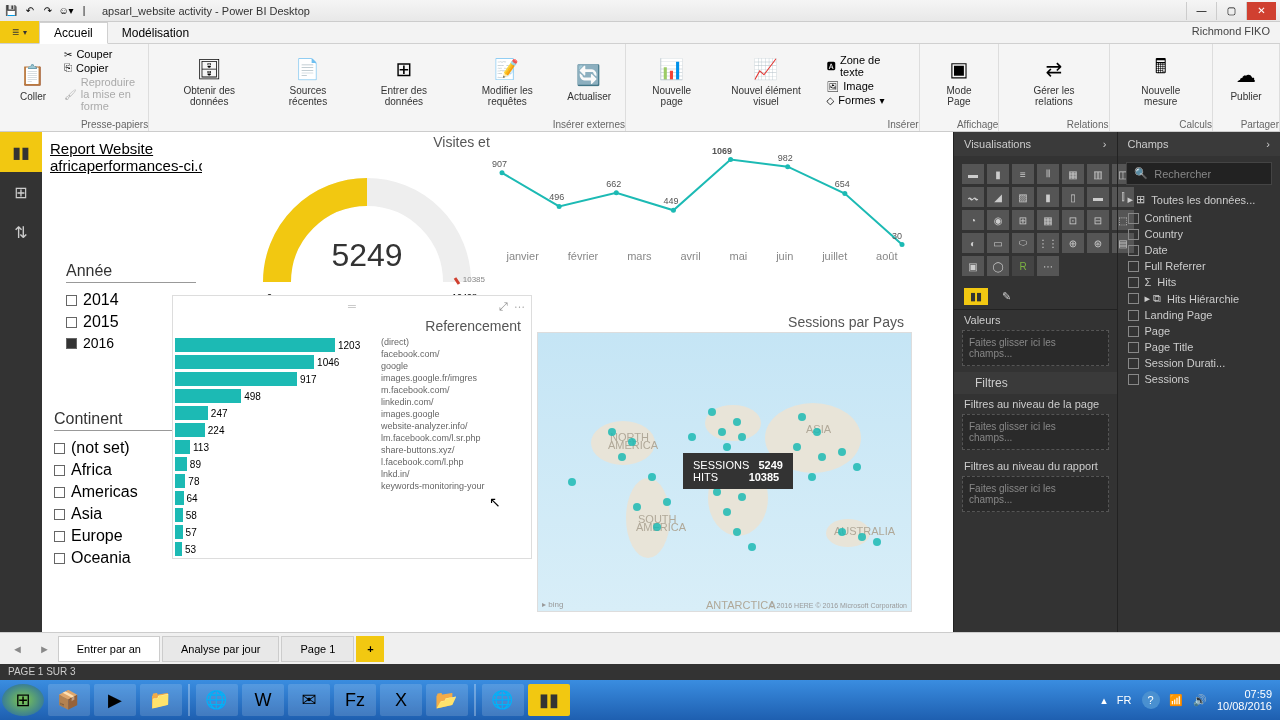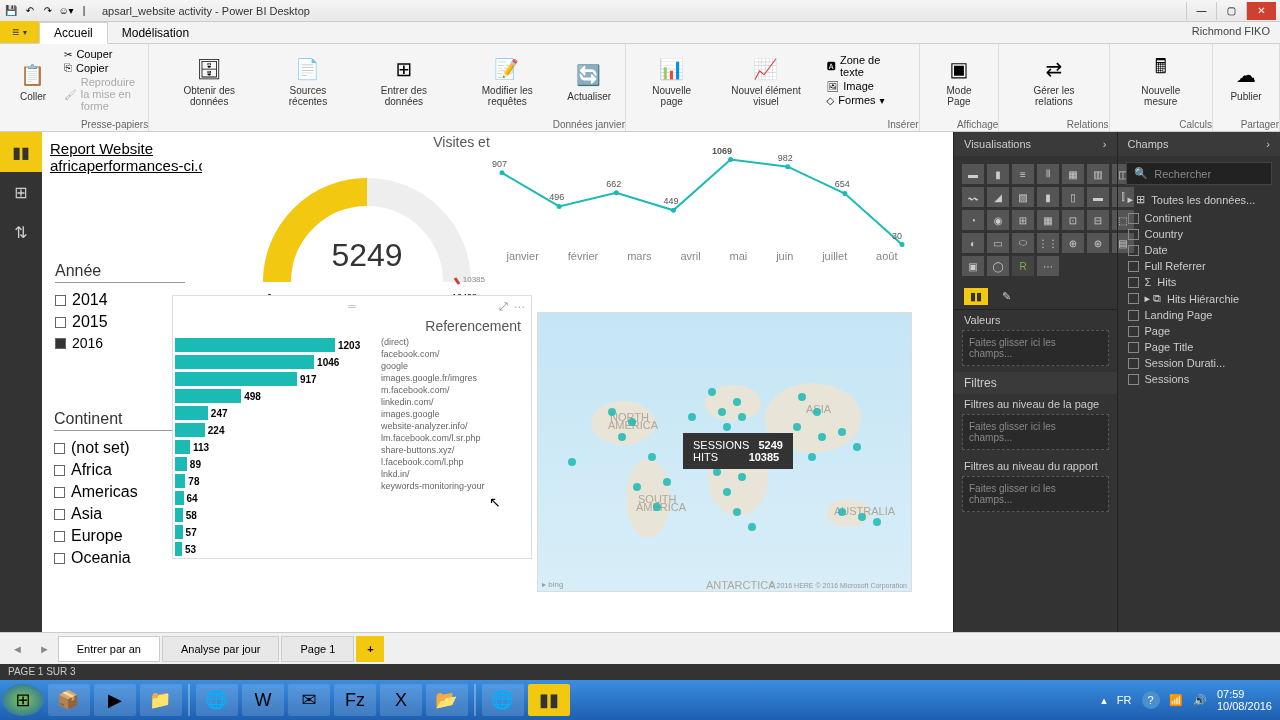--- a/index.html
+++ b/index.html
@@ -29,47 +29,47 @@
 .left-rail div{height:40px;display:flex;align-items:center;justify-content:center;color:#ccc;font-size:16px;cursor:pointer}
 .left-rail div.active{background:#f2c811;color:#333}
 .canvas{flex:1;background:#fff;position:relative;padding:8px;overflow:hidden}
 .right-panels{width:327px;background:#333;color:#ccc;display:flex}
 .viz-pane,.fields-pane{flex:1;border-left:1px solid #222;padding:0;display:flex;flex-direction:column;min-width:0}
 .pane-hdr{background:#3a3a3a;padding:6px 10px;font-size:13px;display:flex;justify-content:space-between;align-items:center}
 .viz-grid{display:grid;grid-template-columns:repeat(7,22px);gap:3px;padding:8px}
 .viz-grid div{width:22px;height:20px;background:#555;display:flex;align-items:center;justify-content:center;font-size:10px;cursor:pointer}
 .pane-sect{padding:4px 10px;font-size:11px;color:#ccc}
 .pane-drop{margin:0 8px 6px;padding:6px;background:#2a2a2a;font-size:10px;color:#888;border:1px dashed #555}
-.sect-hdr{background:#3a3a3a;padding:4px 10px;font-size:12px}
+.sect-hdr{background:#3a3a3a;padding:4px 21px;font-size:12px}
 .search-box{margin:6px 8px;padding:4px 8px;background:#222;color:#888;border:1px solid #444;display:flex;align-items:center;gap:6px}
 .field-list{padding:2px 0;overflow:hidden}
 .field-row{display:flex;align-items:center;padding:2px 10px;gap:6px;font-size:11px;cursor:pointer}
 .field-row .cb{width:11px;height:11px;border:1px solid #888;flex-shrink:0}
 .page-tabs{height:32px;background:#f0f0f0;border-top:1px solid #ccc;display:flex;align-items:center;padding:0 4px}
 .pg-arrow{padding:4px 8px;cursor:pointer;color:#888}
 .pg-tab{padding:6px 18px;background:#e8e8e8;border:1px solid #ccc;margin-right:2px;cursor:pointer;font-size:11px}
 .pg-tab.active{background:#fff}
 .pg-add{width:28px;height:26px;background:#f2c811;display:flex;align-items:center;justify-content:center;font-weight:bold;cursor:pointer}
 .statusbar{height:18px;background:#333;color:#ccc;font-size:10px;padding:2px 8px}
 .taskbar{height:40px;background:linear-gradient(#3a8de0,#1e5fb0);display:flex;align-items:center;position:absolute;bottom:0;left:0;right:0}
 .tb-item{width:42px;height:32px;margin:0 2px;background:rgba(255,255,255,0.15);border-radius:2px;display:flex;align-items:center;justify-content:center;font-size:18px;cursor:pointer}
 .tb-right{margin-left:auto;display:flex;align-items:center;color:#fff;gap:10px;padding-right:8px}
-.tb-clock{text-align:left;font-size:10px;line-height:1.1}
+.tb-clock{text-align:right;font-size:10px;line-height:1.1}
 
 .visual{position:absolute;background:#fff}
 .vtitle{font-size:14px;color:#555;text-align:right;padding:2px 8px}
 .slicer{font-size:14px}
 .slicer .hdr{font-size:16px;color:#333;border-bottom:1px solid #999;padding-bottom:2px;margin-bottom:6px}
 .slc-item{display:flex;align-items:center;gap:6px;padding:2px 0}
 .slc-item .bx{width:11px;height:11px;border:1px solid #666}
 .slc-item .bx.on{background:#333}
 .gauge{position:relative;width:240px;height:150px}
 .bar-row{display:flex;align-items:center;margin:1px 0;height:16px}
 .bar-row .bar{background:#1cbab4;height:14px}
-.bar-row .val{font-size:10px;margin-left:3px;font-weight:bold}
+.bar-row .val{font-size:10px;margin-left:3px;font-weight:normal}
 .ref-lbl{font-size:9px;color:#666;padding:1px 0}
 .map-tooltip{position:absolute;background:#333;color:#fff;padding:6px 10px;font-size:10px}
 .linechart{position:relative;height:130px}
 .line-lbl{position:absolute;font-size:9px;color:#555}
 .cursor-arrow{position:absolute;left:447px;top:362px;font-size:14px;pointer-events:none;color:#000}
 </style>
 </head>
 <body>
 
 <div class="titlebar">
@@ -128,21 +128,21 @@
       <div class="rbig">
           <div class="ico">📝</div>
           <span>Modifier les
 requêtes</span>
         </div>
       <div class="rbig">
           <div class="ico">🔄</div>
           <span>Actualiser</span>
         </div>
     </div>
-    <div class="label">Données janvier</div>
+    <div class="label">Insérer externes</div>
   </div>
   <div class="rgroup">
     <div class="rrow" style="height:68px">
       <div class="rbig">
           <div class="ico">📊</div>
           <span>Nouvelle
 page</span>
         </div>
       <div class="rbig">
           <div class="ico">📈</div>
@@ -205,21 +205,21 @@
     <div>⇅</div>
   </div>
 
   <div class="canvas">
 
     <div class="visual" style="left:8px;top:8px">
       <div style="font-size:15px;text-decoration:underline">Report Website</div>
       <div style="font-size:15px;text-decoration:underline">africaperformances-ci.com</div>
     </div>
 
-    <div class="visual slicer" style="left:13px;top:130px;width:130px">
+    <div class="visual slicer" style="left:24px;top:130px;width:130px">
       <div class="hdr">Année</div>
       <div id="year-list">
           <div class="slc-item">
             <span class="bx "></span>
             <span style="font-size:16px">2014</span>
           </div>
           <div class="slc-item">
             <span class="bx "></span>
             <span style="font-size:16px">2015</span>
           </div>
@@ -388,20 +388,21 @@
             <div class="ref-lbl">share-buttons.xyz/</div>
             <div class="ref-lbl">l.facebook.com/l.php</div>
             <div class="ref-lbl">lnkd.in/</div>
             <div class="ref-lbl">keywords-monitoring-your</div>
           </div>
       </div>
     </div>
     <div class="cursor-arrow">↖</div>
 
     <div class="visual" style="left:495px;top:180px;width:375px">
+      <div class="vtitle">Sessions par Pays</div>
       <div style="width:375px;height:280px;background:linear-gradient(#c5e5f5,#d8eef8);position:relative;border:1px solid #ddd">
         <svg width="375" height="280" style="position:absolute">
           <ellipse cx="85" cy="110" rx="32" ry="22" fill="#e8e4d8"></ellipse>
           <ellipse cx="110" cy="185" rx="22" ry="40" fill="#e8e4d8"></ellipse>
           <ellipse cx="195" cy="90" rx="28" ry="18" fill="#e8e4d8"></ellipse>
           <ellipse cx="200" cy="165" rx="30" ry="38" fill="#e8e4d8"></ellipse>
           <ellipse cx="275" cy="105" rx="48" ry="35" fill="#e8e4d8"></ellipse>
           <ellipse cx="310" cy="200" rx="22" ry="14" fill="#e8e4d8"></ellipse>
           <text x="72" y="108" font-size="7" fill="#b0a898">NORTH</text>
           <text x="70" y="116" font-size="7" fill="#b0a898">AMERICA</text>

